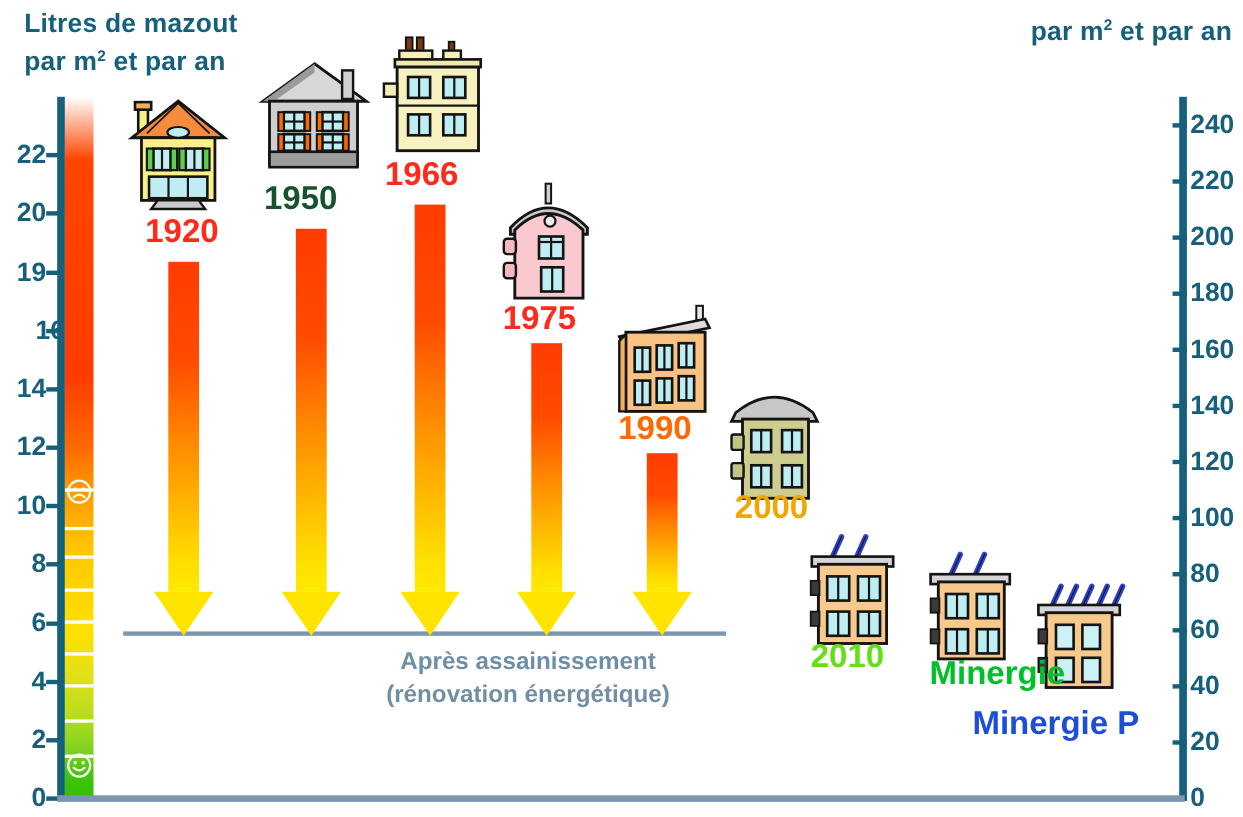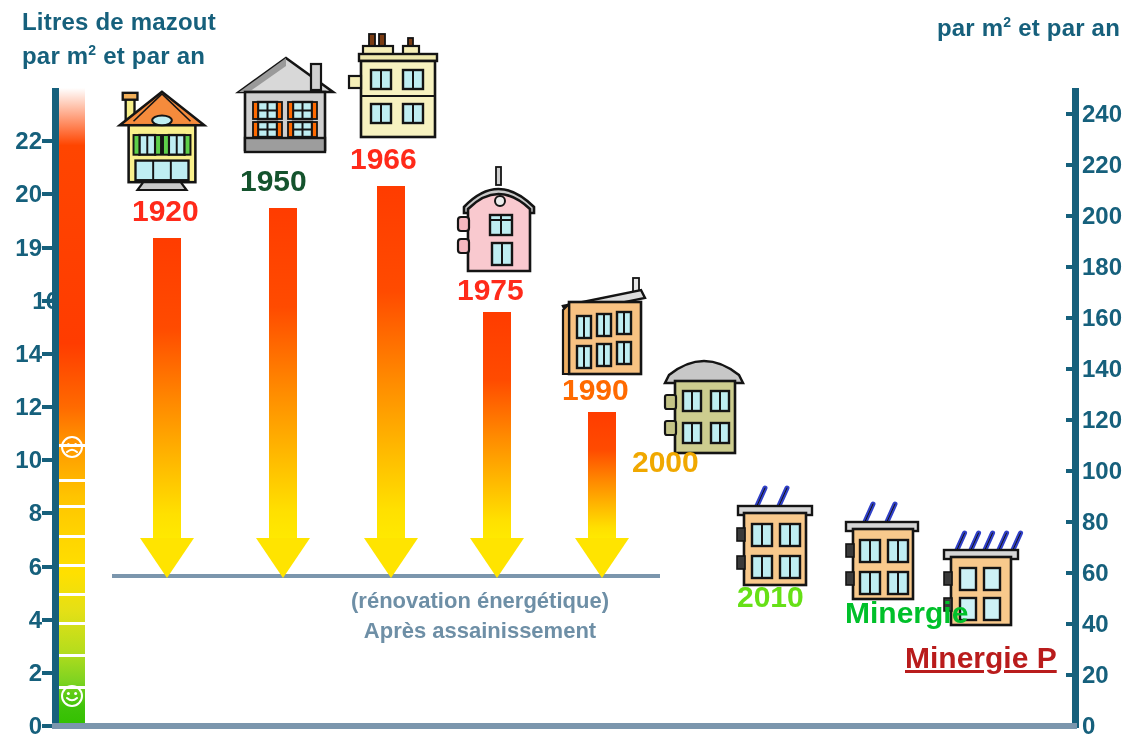--- a/index.html
+++ b/index.html
@@ -371,22 +371,22 @@
       </svg>
     </div>
   </div>
 
 <div id="labels">
     <div class="ylabel" style="left: 132px; top: 196px; color: rgb(255, 42, 26);">1920</div>
     <div class="ylabel" style="left: 240px; top: 166px; color: #14532d; text-align: center;">1950</div>
     <div class="ylabel" style="left: 350px; top: 144px; color: rgb(255, 42, 26);">1966</div>
     <div class="ylabel" style="left: 457px; top: 275px; color: rgb(255, 42, 26);">1975</div>
     <div class="ylabel" style="left: 562px; top: 375px; color: rgb(255, 106, 0);">1990</div>
-    <div class="ylabel" style="left: 632px; top: 447px; color: rgb(240, 168, 0); text-align: right;">2000</div>
+    <div class="ylabel" style="left: 668px; top: 447px; color: rgb(240, 168, 0); text-align: right;">2000</div>
     <div class="ylabel" style="left: 737px; top: 582px; color: rgb(102, 224, 22); text-align: right;">2010</div>
     <div class="ylabel" style="left: 845px; top: 598px; color: rgb(0, 192, 42);">Minergie</div>
-    <div class="ylabel" style="left: 905px; top: 643px; color: #b91c1c; text-decoration: underline;">Minergie P</div>
+    <div class="ylabel" style="left: 884px; top: 643px; color: #1d4ed8;">Minergie P</div>
   </div>
 
 <div class="abs" id="caption">
+  <div>Après assainissement</div>
   <div>(rénovation énergétique)</div>
-  <div>Après assainissement</div>
 </div>
 
 </body></html>

